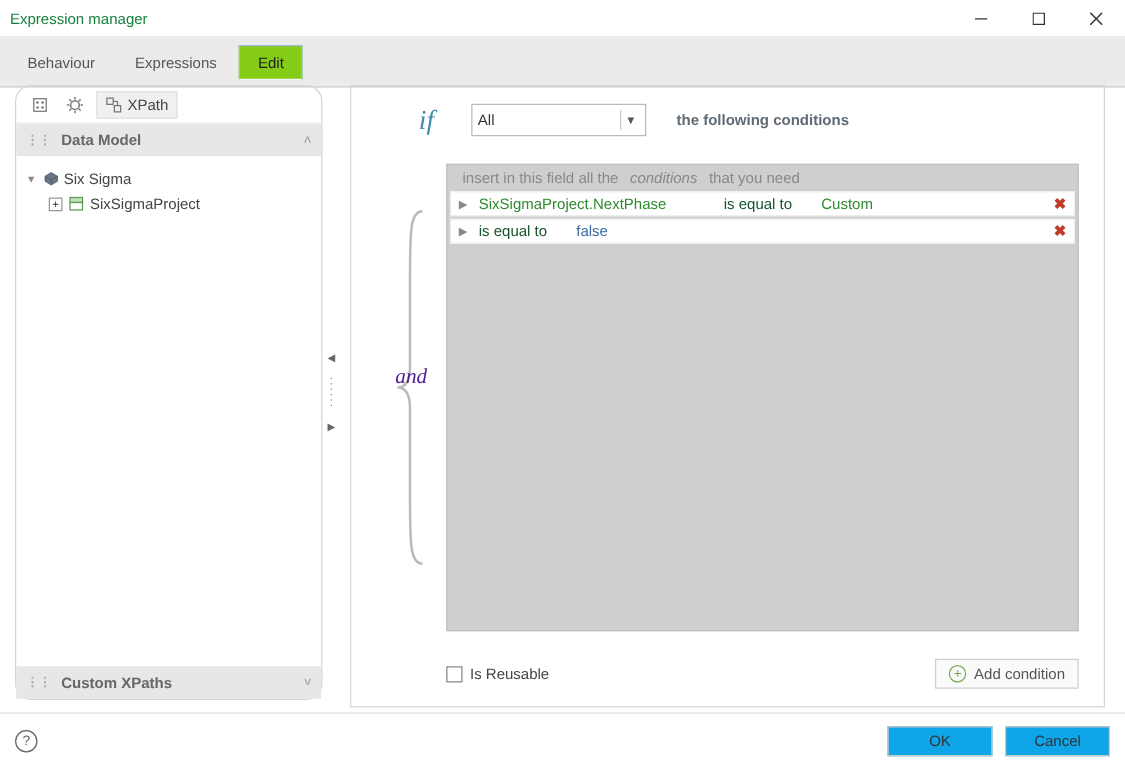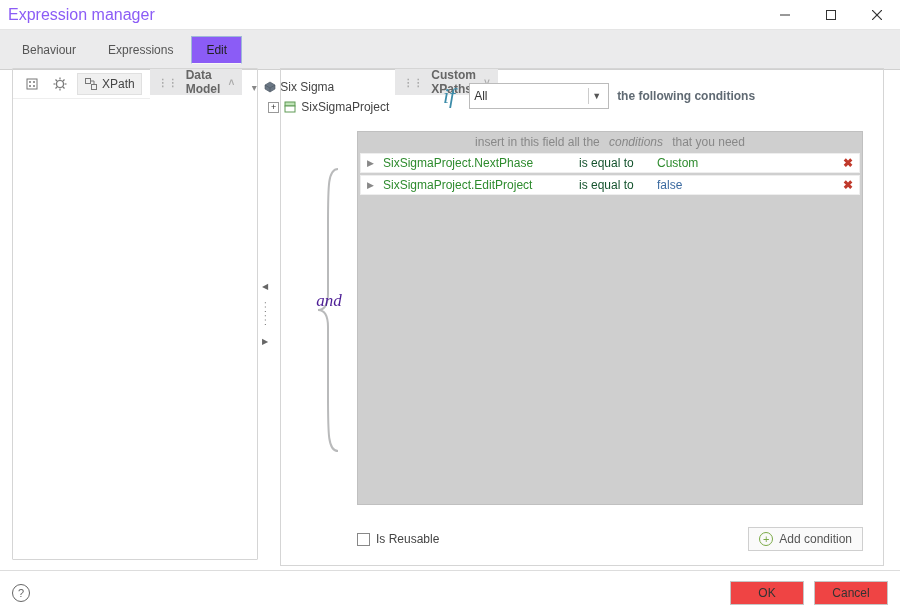--- a/index.html
+++ b/index.html
@@ -1,88 +1,88 @@
 <!DOCTYPE html>
 <html><head>
 <meta charset="utf-8">
 <style>
   * { box-sizing: border-box; margin: 0; padding: 0; font-family: "Segoe UI", Tahoma, sans-serif; font-size: 12px; }
   html, body { width: 900px; height: 614px; background: #fff; color: #333; overflow: hidden; }
 
   
   .titlebar { height: 30px; display: flex; align-items: center; padding: 0 0 0 8px; background: #fff; border-bottom: 1px solid #e5e5e5; }
-  .titlebar .title { flex: 0 0 auto; color: #8b5cf6; font-size: 16px; }
+  .titlebar .title { flex: 0 0 auto; color: #15803d; font-size: 12px; }
   .titlebar .spacer { flex: 1; }
   .winbtn { width: 46px; height: 30px; display: flex; align-items: center; justify-content: center; color: #333; }
   .winbtn svg { pointer-events: none; }
 
   
   .tabstrip { height: 40px; background: #ebebec; display: flex; align-items: center; padding: 0 8px; gap: 4px; border-bottom: 1px solid #d0d0d0; }
   .tab { padding: 6px 14px; color: #555; }
-  .tab.active { background: #8b5cf6; border: 1px solid #9fb9d7; border-bottom: 1px solid #f7f7f7; margin-bottom: -1px; color: #222; }
+  .tab.active { background: #84cc16; border: 1px solid #9fb9d7; border-bottom: 1px solid #f7f7f7; margin-bottom: -1px; color: #222; }
 
   
   .content { position: absolute; top: 58px; bottom: 44px; left: 0; right: 0; display: flex; }
   .left-pane { width: 258px; padding: 10px 0 10px 12px; display: flex; flex-direction: column; }
   .right-pane { flex: 1; padding: 10px 16px 4px 8px; display: flex; }
   .splitter { width: 14px; display: flex; flex-direction: column; align-items: center; justify-content: center; gap: 10px; }
   .splitter .arrow { font-size: 8px; color: #666; }
   .splitter .dots { writing-mode: vertical-rl; font-size: 10px; letter-spacing: 1px; color: #888; }
 
   
-  .left-card { border: 1px solid #d5d5d5; border-radius: 1px; flex: 1; display: flex; flex-direction: row; }
+  .left-card { border: 1px solid #d5d5d5; border-radius: 13px; flex: 1; display: flex; flex-direction: column; }
   .left-toolbar { height: 30px; display: flex; align-items: center; gap: 6px; padding: 0 8px; border-bottom: 1px solid #eee; }
   .tb-btn { width: 22px; height: 22px; display: flex; align-items: center; justify-content: center; color: #666; }
   .tb-btn.has-label { width: auto; padding: 0 6px; gap: 4px; color: #444; background: #f0f0f0; border: 1px solid #e0e0e0; }
   .section-head { height: 26px; background: #e7e7e8; display: flex; align-items: center; gap: 8px; padding: 0 8px; color: #666; font-weight: 600; }
   .section-head .grip { color: #aaa; font-size: 10px; }
   .section-head .chev { margin-left: auto; color: #aaa; font-size: 10px; }
   .tree { flex: 1; padding: 8px 6px; color: #444; }
   .tree-row { display: flex; align-items: center; gap: 4px; height: 20px; }
   .tree-row .tw { width: 12px; text-align: center; color: #888; font-size: 10px; }
   .tree-row .cube { width: 12px; height: 12px; display: inline-flex; align-items: center; justify-content: center; }
   .tree-row.level2 { padding-left: 20px; }
   .tree-row .boxplus { width: 11px; height: 11px; border: 1px solid #999; font-size: 9px; line-height: 9px; text-align: center; color: #333; }
   .tree-row .doc { width: 14px; height: 14px; display: inline-flex; align-items: center; justify-content: center; }
 
   
   .right-card { border: 1px solid #d5d5d5; flex: 1; display: flex; flex-direction: column; padding: 14px 20px 14px 20px; }
-  .if-row { display: flex; align-items: center; gap: 8px; justify-content: center; }
+  .if-row { display: flex; align-items: center; gap: 24px; }
   .kw-if { color: #3c8ca9; font-family: Georgia, 'Times New Roman', serif; font-style: italic; font-size: 22px; margin-left: 34px; margin-right: 6px; }
   .combo { border: 1px solid #bbb; height: 22px; width: 140px; display: flex; align-items: center; padding: 12px 4px; background: #fff; }
   .combo .sel { flex: 1; }
   .combo .dd { width: 16px; height: 16px; border-left: 1px solid #ccc; display: flex; align-items: center; justify-content: center; color: #555; font-size: 9px; }
   .hint-after { color: #606a73; font-weight: 600; }
 
   .cond-body { flex: 1; display: flex; margin-top: 22px; }
   .brace-col { width: 56px; display: flex; flex-direction: column; align-items: center; justify-content: center; }
   .brace { width: 30px; height: 290px; }
   .kw-and { color: #4c1d95; font-family: Georgia, 'Times New Roman', serif; font-style: italic; font-size: 17px; margin-top: -4px; }
   .cond-box { flex: 1; background: #cfcfcf; border: 1px solid #c0c0c0; display: flex; flex-direction: column; }
-  .cond-hint { text-align: center; color: #888; font-size: 11px; padding: 3px 0 4px 0; }
+  .cond-hint { text-align: left; color: #888; font-size: 11px; padding: 3px 0 4px 12px; }
   .cond-hint .i { font-style: italic; }
   .cond-row { background: #fff; border: 1px solid #eee; margin: 0 2px 2px 2px; display: flex; align-items: center; gap: 8px; padding: 1px 6px; height: 20px; }
   .cond-row .tri { width: 8px; color: #888; font-size: 9px; }
   .cond-row .field { color: #2e8b2e; flex: 0 0 188px; }
   .cond-row .op { color: #14532d; flex: 0 0 70px; }
   .cond-row .val-g { color: #2e8b2e; flex: 0 0 60px; }
   .cond-row .val-b { color: #3b6aa0; flex: 0 0 60px; }
   .cond-row .del { color: #c0392b; font-weight: bold; margin-left: auto; }
 
   .bottom-row { margin-top: 22px; display: flex; align-items: center; }
   .chk { width: 13px; height: 13px; border: 1px solid #888; margin-right: 6px; }
   .reusable { display: flex; align-items: center; color: #444; margin-left: 56px; }
   .addbtn { margin-left: auto; border: 1px solid #cfcfcf; background: #fafafa; padding: 4px 10px; display: flex; align-items: center; gap: 6px; color: #555; }
   .plus { width: 14px; height: 14px; border-radius: 50%; border: 1px solid #7aaa47; color: #7aaa47; display: flex; align-items: center; justify-content: center; font-size: 11px; line-height: 1; }
 
   
   .footer { position: absolute; bottom: 0; left: 0; right: 0; height: 44px; border-top: 1px solid #ddd; display: flex; align-items: center; padding: 0 12px; gap: 10px; background: #fff; }
   .footer .help { width: 18px; height: 18px; border: 1.2px solid #666; border-radius: 50%; display: flex; align-items: center; justify-content: center; color: #666; font-size: 11px; }
   .footer .spacer { flex: 1; }
-  .fbtn { width: 74px; height: 24px; border: 1px solid #c6c6c6; background: #ef4444; display: flex; align-items: center; justify-content: center; color: #333; }
+  .fbtn { width: 84px; height: 24px; border: 1px solid #c6c6c6; background: #0ea5e9; display: flex; align-items: center; justify-content: center; color: #333; }
 </style>
 </head>
 <body>
 
 <div class="titlebar">
   <div class="title">Expression manager</div>
   <div class="spacer"></div>
   <div class="winbtn">
     <svg width="10" height="10">
         <line x1="0" y1="5" x2="10" y2="5" stroke="currentColor" stroke-width="1"></line>
@@ -218,21 +218,20 @@
           </div>
           <div class="cond-row">
             <span class="tri">▶</span>
             <span class="field">SixSigmaProject.NextPhase</span>
             <span class="op">is equal to</span>
             <span class="val-g">Custom</span>
             <span class="del">✖</span>
           </div>
           <div class="cond-row">
             <span class="tri">▶</span>
-            <span class="field">SixSigmaProject.EditProject</span>
             <span class="op">is equal to</span>
             <span class="val-b">false</span>
             <span class="del">✖</span>
           </div>
         </div>
       </div>
 
       <div class="bottom-row">
         <div class="reusable">
           <span class="chk"></span>

